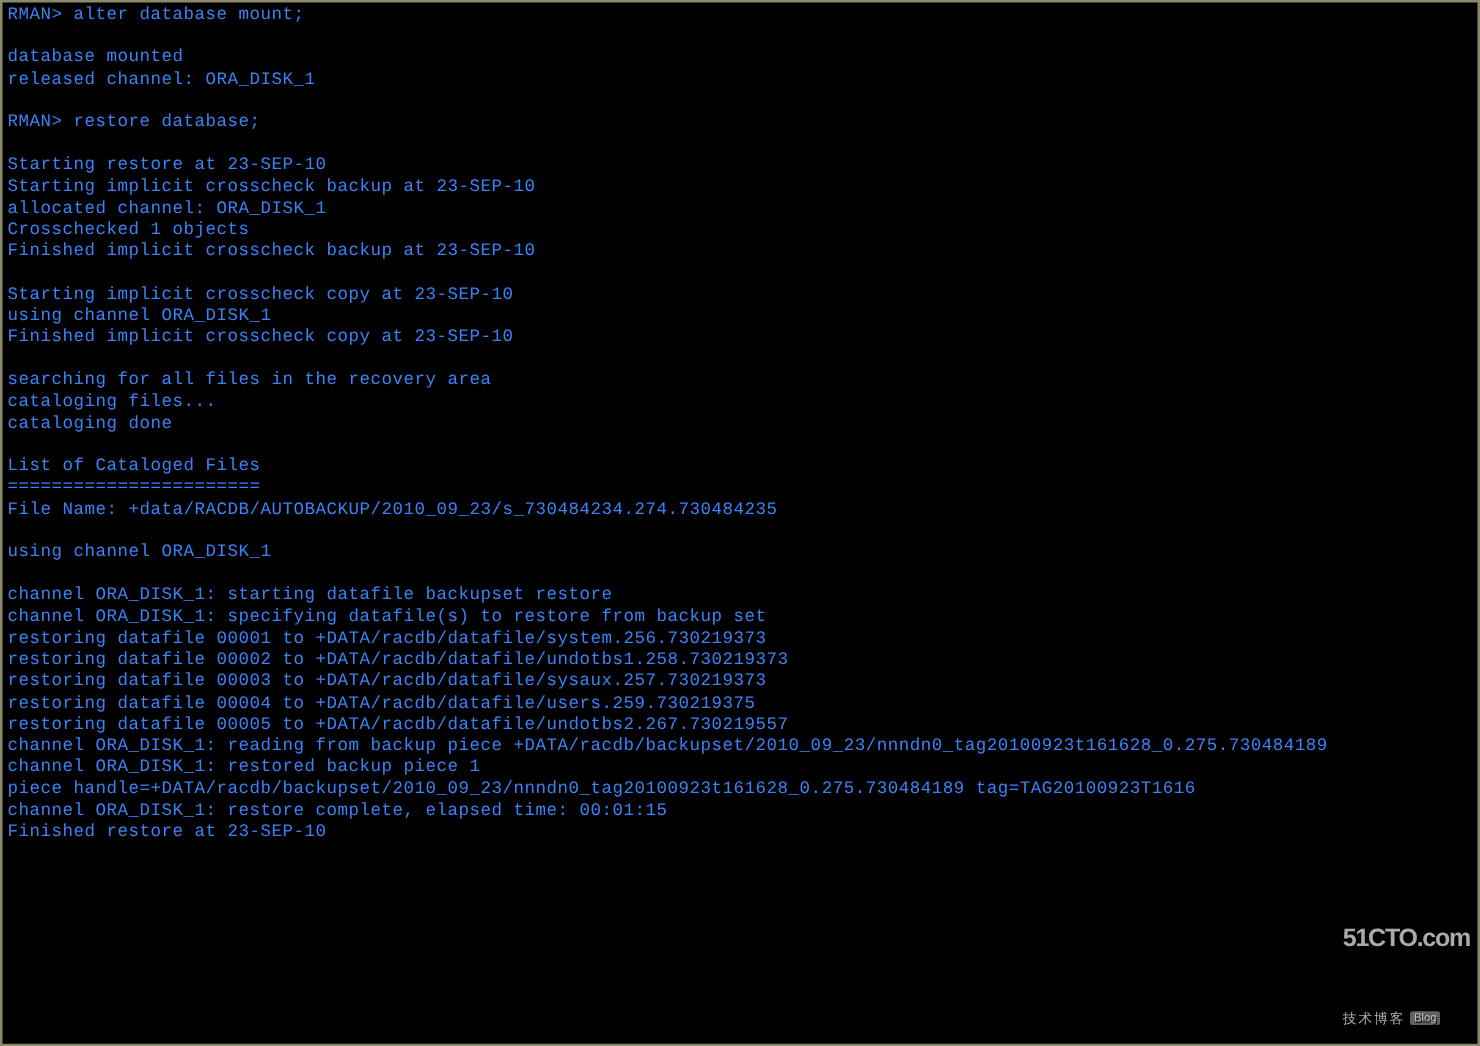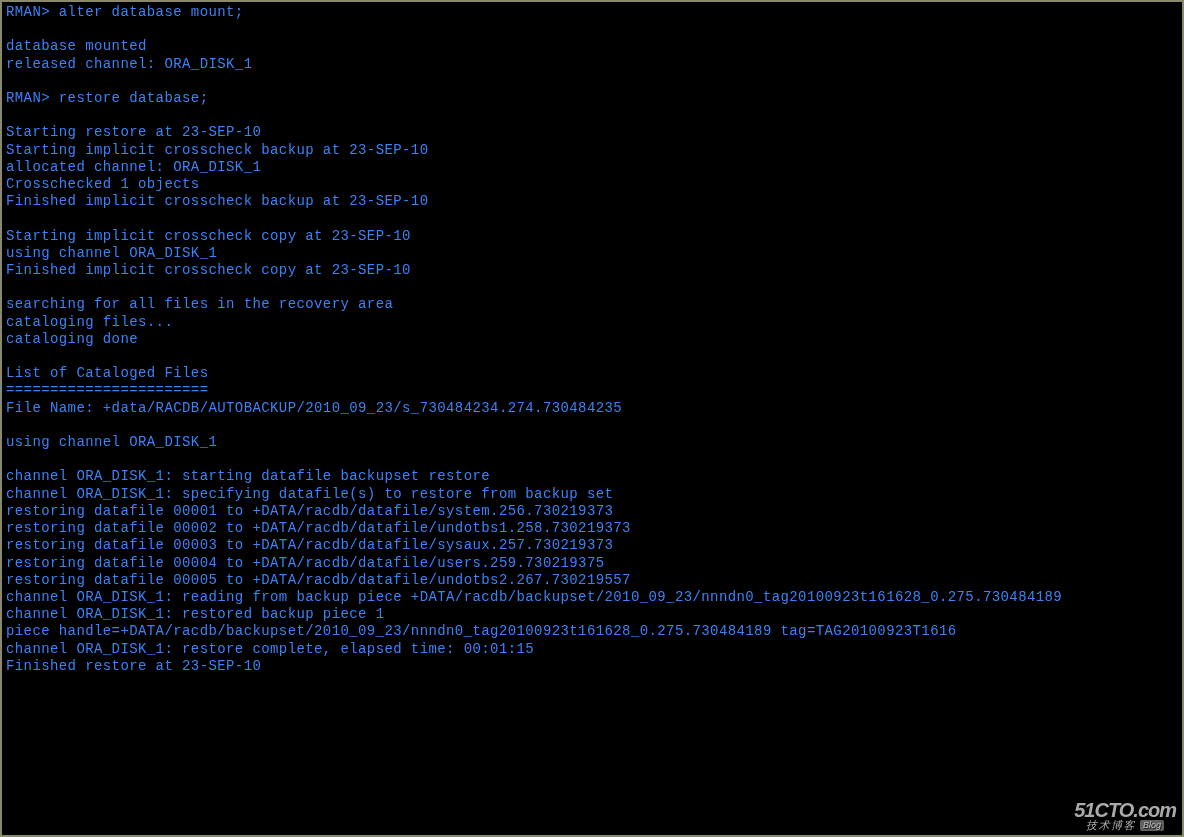--- a/index.html
+++ b/index.html
@@ -21,49 +21,49 @@
     padding: 2px 2px 2px 4px;
     line-height: 17.2px;
     white-space: pre;
     font-family: "Courier New", Courier, monospace;
     letter-spacing: 0.4px;
     color: #3b82f6;
   }
   .watermark {
     position: absolute;
     right: 6px;
-    bottom: 4px;
-    text-align: center;
+    bottom: 14px;
+    text-align: left;
     color: #c8c8c8;
     font-family: Arial, sans-serif;
     line-height: 1;
     pointer-events: none;
     text-shadow: 1px 1px 1px rgba(0,0,0,.9);
     opacity: .85;
-    font-style: italic;
   }
   .watermark .wm-top {
     font-size: 20px;
     font-weight: bold;
     letter-spacing: -1px;
   }
   .watermark .wm-bot {
     font-size: 11px;
     letter-spacing: 1.5px;
   }
   .watermark .wm-bot .tag {
     display: inline-block;
     background: #737373;
     color: #ddd;
     font-size: 9px;
     padding: 1px 3px;
     border-radius: 2px;
     margin-left: 4px;
     letter-spacing: 0;
     vertical-align: 1px;
+    margin-top: 48px;
   }
 </style>
 </head>
 <body>
 
 <pre class="terminal" id="term">RMAN&gt; alter database mount;
 
 database mounted
 released channel: ORA_DISK_1
 

